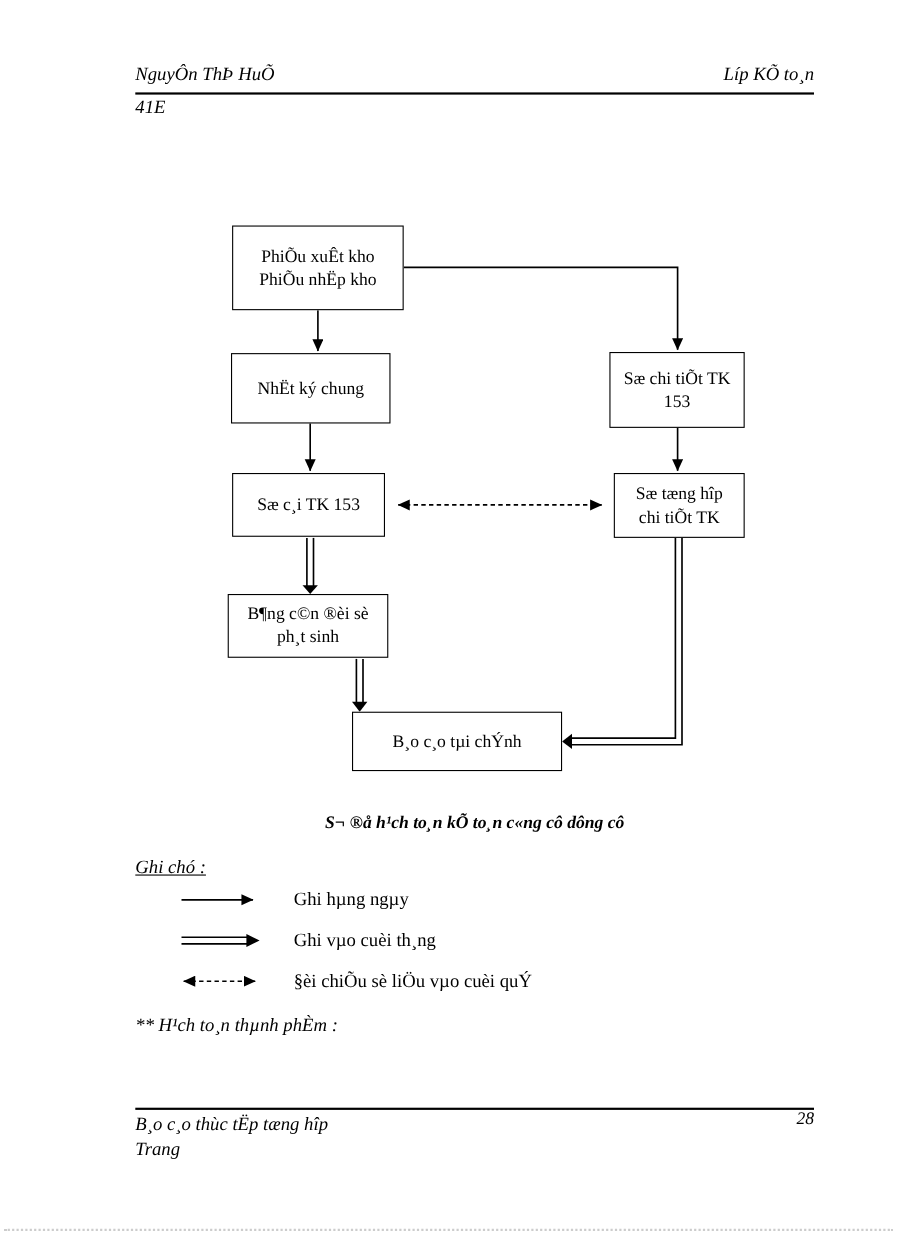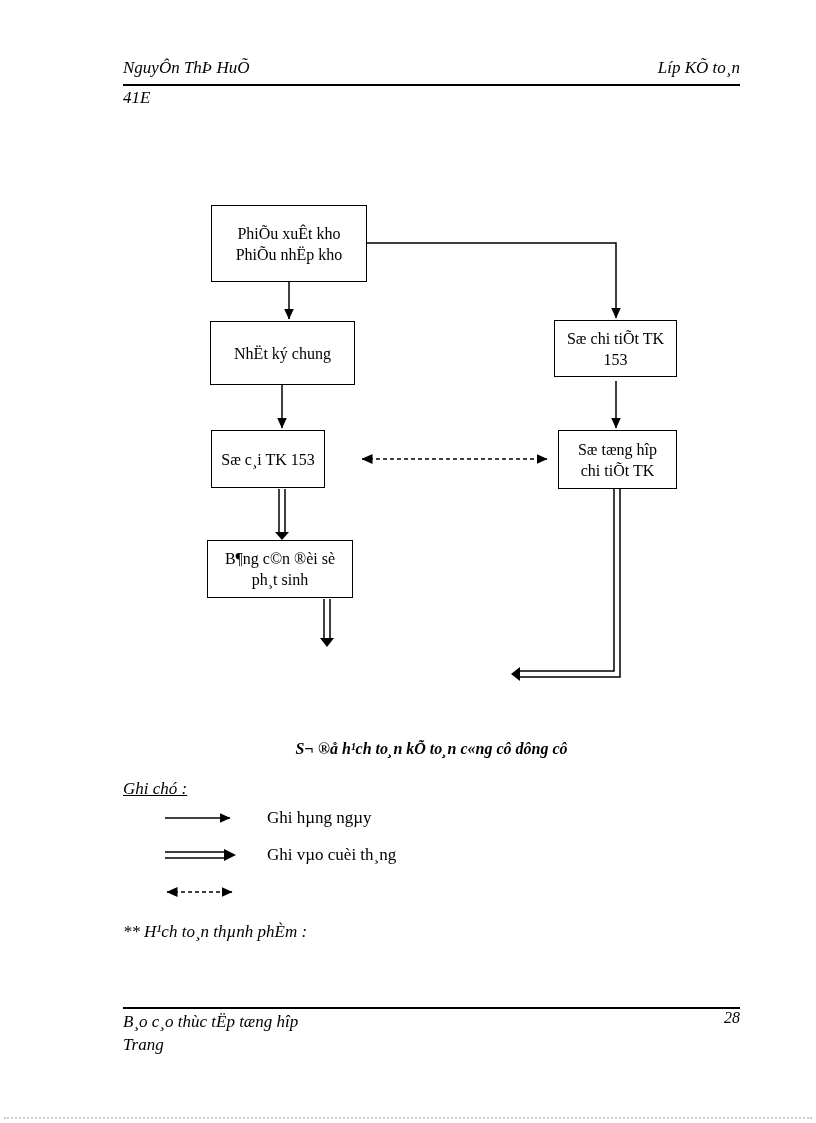--- a/index.html
+++ b/index.html
@@ -19,22 +19,22 @@
 
   
   .fbox {
     position:absolute; box-sizing:border-box; background:#fff;
     border:1.5px solid #000;
     display:flex; flex-direction:column; align-items:center; justify-content:center;
     text-align:center; font-size:16px; line-height:21px;
   }
   .b1 { left:211px; top:205px; width:156px; height:77px; }
   .b2 { left:210px; top:321px; width:145px; height:64px; }
-  .b3 { left:554px; top:320px; width:123px; height:57px; }
-  .b4 { left:211px; top:430px; width:114px; height:58px; }
+  .b3 { left:554px; top:320px; width:123px; height:69px; }
+  .b4 { left:211px; top:430px; width:139px; height:58px; }
   .b5 { left:558px; top:430px; width:119px; height:59px; }
   .b6 { left:207px; top:540px; width:146px; height:58px; }
   .b7 { left:320px; top:647px; width:191px; height:54px; }
 
   
   svg.arrows { position:absolute; left:0; top:0; pointer-events:none; }
   .s { stroke:#000; stroke-width:1.5; fill:none; }
   .dash { stroke-dasharray:4 3; }
 
   
@@ -111,20 +111,23 @@
     <div>Sæ c¸i TK 153</div>
   </div>
   <div class="fbox b5">
     <div>Sæ tæng hîp</div>
     <div>chi tiÕt TK</div>
   </div>
   <div class="fbox b6">
     <div>B¶ng c©n ®èi sè</div>
     <div>ph¸t sinh</div>
   </div>
+  <div class="fbox b7">
+    <div>B¸o c¸o tµi chÝnh</div>
+  </div>
 
   <div class="abs caption">S¬ ®å h¹ch to¸n kÕ to¸n c«ng cô dông cô</div>
 
   <div class="abs legend-title">Ghi chó :</div>
 
   <div class="legend-row lr1">
     <svg width="80" height="16">
       <line class="s" x1="2" y1="8" x2="67" y2="8" marker-end="url(#ah)"></line>
     </svg>
     <span class="legend-label">Ghi hµng ngµy</span>
@@ -136,20 +139,21 @@
       <line class="s" x1="2" y1="11" x2="62" y2="11"></line>
       <polygon points="61,2 61,14 73,8" fill="#000"></polygon>
     </svg>
     <span class="legend-label">Ghi vµo cuèi th¸ng</span>
   </div>
 
   <div class="legend-row lr3">
     <svg width="80" height="16">
       <line class="s dash" x1="4" y1="8" x2="69" y2="8" marker-start="url(#ahs)" marker-end="url(#ah)"></line>
     </svg>
+    <span class="legend-label">§èi chiÕu sè liÖu vµo cuèi quÝ</span>
   </div>
 
   <div class="abs note">
     <span>**</span><span class="note-text">H¹ch to¸n thµnh phÈm :</span>
   </div>
 
   <div class="abs footer-rule"></div>
   <div class="abs footer-left">B¸o c¸o thùc tËp tæng hîp</div>
   <div class="abs footer-page">28</div>
   <div class="abs footer-trang">Trang</div>

